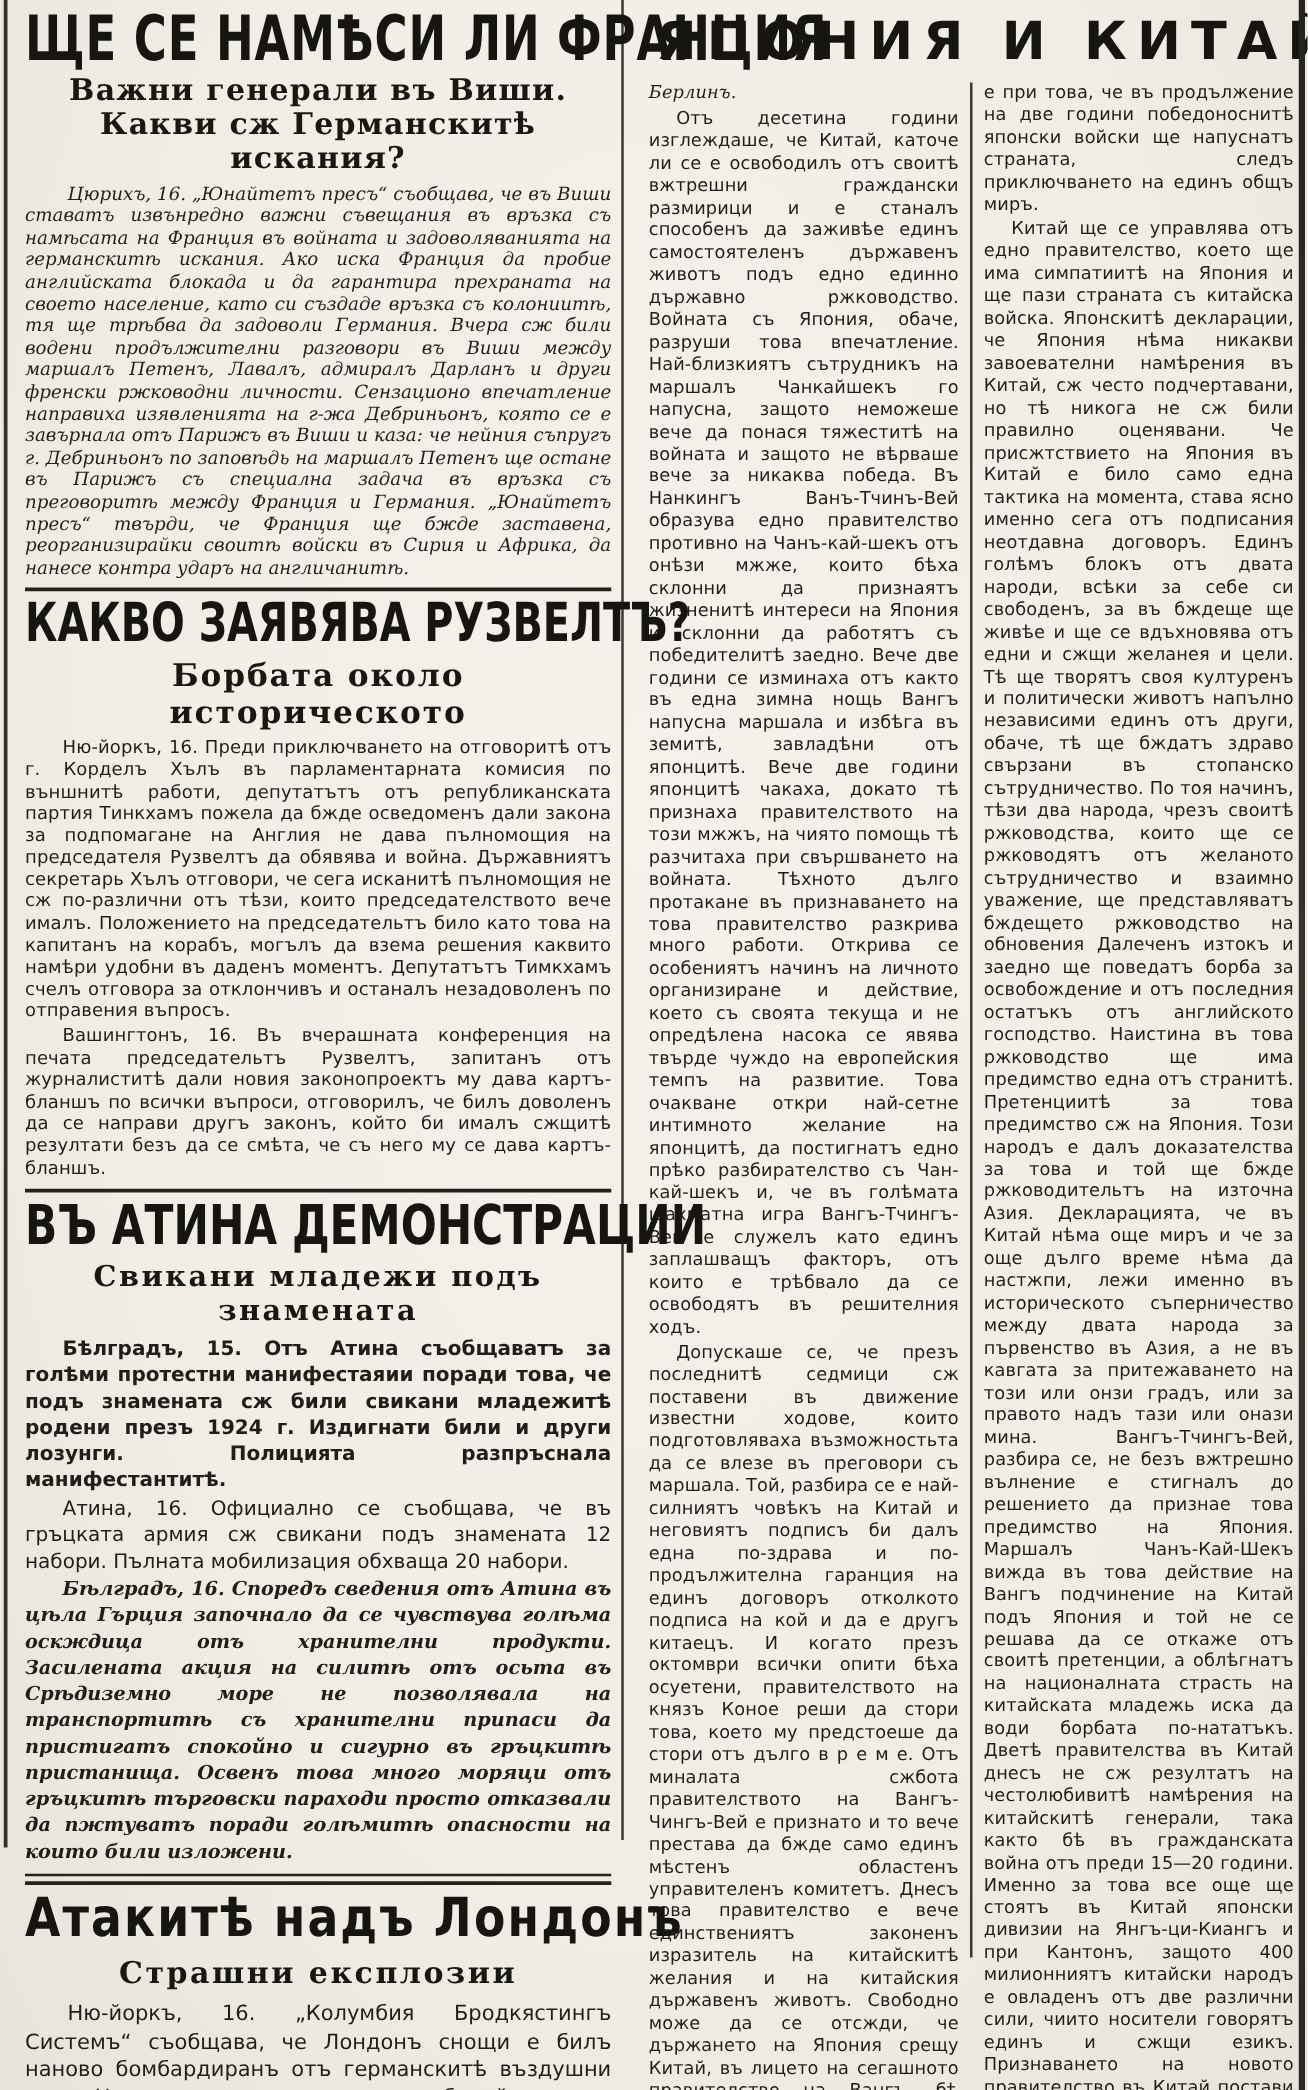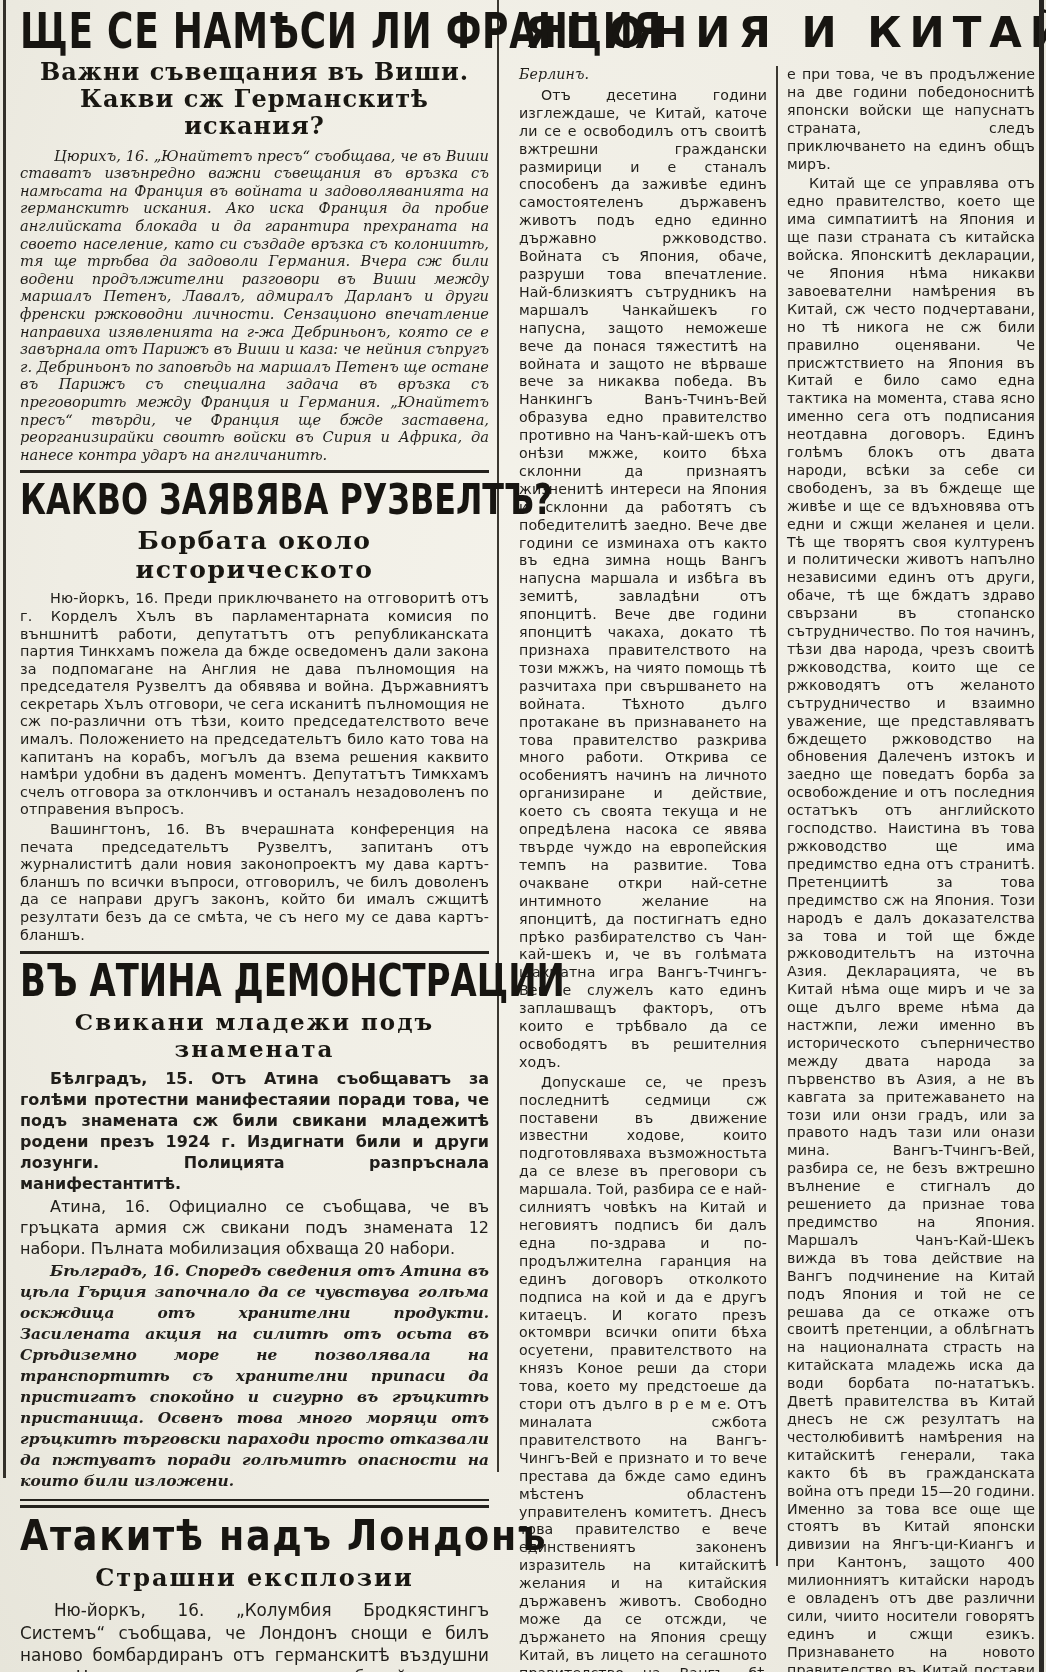--- a/index.html
+++ b/index.html
@@ -75,21 +75,21 @@
 <div class="page">
   <div class="edge-left"></div>
   <div class="edge-right"></div>
 
   <div class="main">
 
     <section class="col-left">
 
       <article>
         <h1 class="hl h-france"><span class="inner">ЩЕ СЕ НАМѢСИ ЛИ ФРАНЦИЯ</span></h1>
-        <h2 class="sub sub-france">Важни съвещания въ Виши. Какви сж Германскитѣ искания?</h2>
+        <h2 class="sub sub-france">Важни генерали въ Виши. Какви сж Германскитѣ искания?</h2>
         <p class="body-france">Цюрихъ, 16. „Юнайтетъ пресъ“ съобщава, че въ Виши ставатъ извънредно важни съвещания въ връзка съ намѣсата на Франция въ войната и задоволяванията на германскитѣ искания. Ако иска Франция да пробие английската блокада и да гарантира прехраната на своето население, като си създаде връзка съ колониитѣ, тя ще трѣбва да задоволи Германия. Вчера сж били водени продължителни разговори въ Виши между маршалъ Петенъ, Лавалъ, адмиралъ Дарланъ и други френски ржководни личности. Сензационо впечатление направиха изявленията на г-жа Дебриньонъ, която се е завърнала отъ Парижъ въ Виши и каза: че нейния съпругъ г. Дебриньонъ по заповѣдь на маршалъ Петенъ ще остане въ Парижъ съ специална задача въ връзка съ преговоритѣ между Франция и Германия. „Юнайтетъ пресъ“ твърди, че Франция ще бжде заставена, реорганизирайки своитѣ войски въ Сирия и Африка, да нанесе контра ударъ на англичанитѣ.</p>
       </article>
 
       <div class="rule"></div>
 
       <article>
         <h1 class="hl h-roosevelt"><span class="inner">КАКВО ЗАЯВЯВА РУЗВЕЛТЪ?</span></h1>
         <h2 class="sub sub-roosevelt">Борбата около историческото</h2>
         <p class="body-sans">Ню-йоркъ, 16. Преди приключването на отговоритѣ отъ г. Корделъ Хълъ въ парламентарната комисия по външнитѣ работи, депутатътъ отъ републиканската партия Тинкхамъ пожела да бжде осведоменъ дали закона за подпомагане на Англия не дава пълномощия на председателя Рузвелтъ да обявява и война. Държавниятъ секретарь Хълъ отговори, че сега исканитѣ пълномощия не сж по-различни отъ тѣзи, които председателството вече ималъ. Положението на председательтъ било като това на капитанъ на корабъ, могълъ да взема решения каквито намѣри удобни въ даденъ моментъ. Депутатътъ Тимкхамъ счелъ отговора за отклончивъ и останалъ незадоволенъ по отправения въпросъ.</p>
         <p class="body-sans gap">Вашингтонъ, 16. Въ вчерашната конференция на печата председательтъ Рузвелтъ, запитанъ отъ журналиститѣ дали новия законопроектъ му дава картъ-бланшъ по всички въпроси, отговорилъ, че билъ доволенъ да се направи другъ законъ, който би ималъ сжщитѣ резултати безъ да се смѣта, че съ него му се дава картъ-бланшъ.</p>

